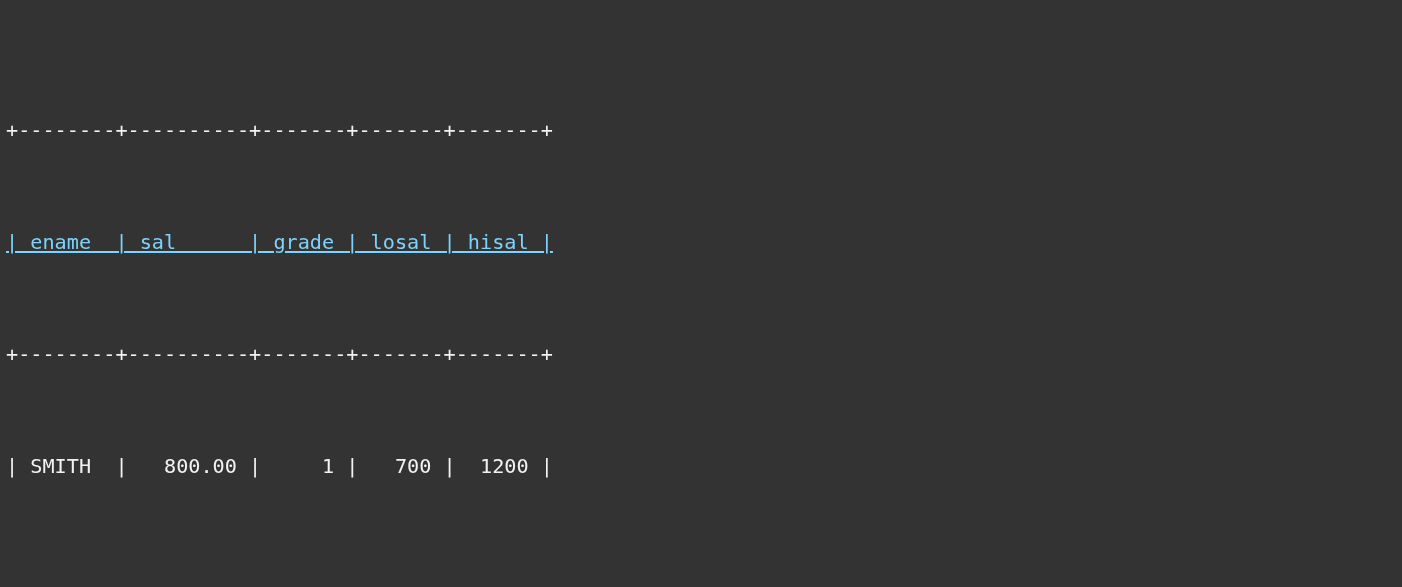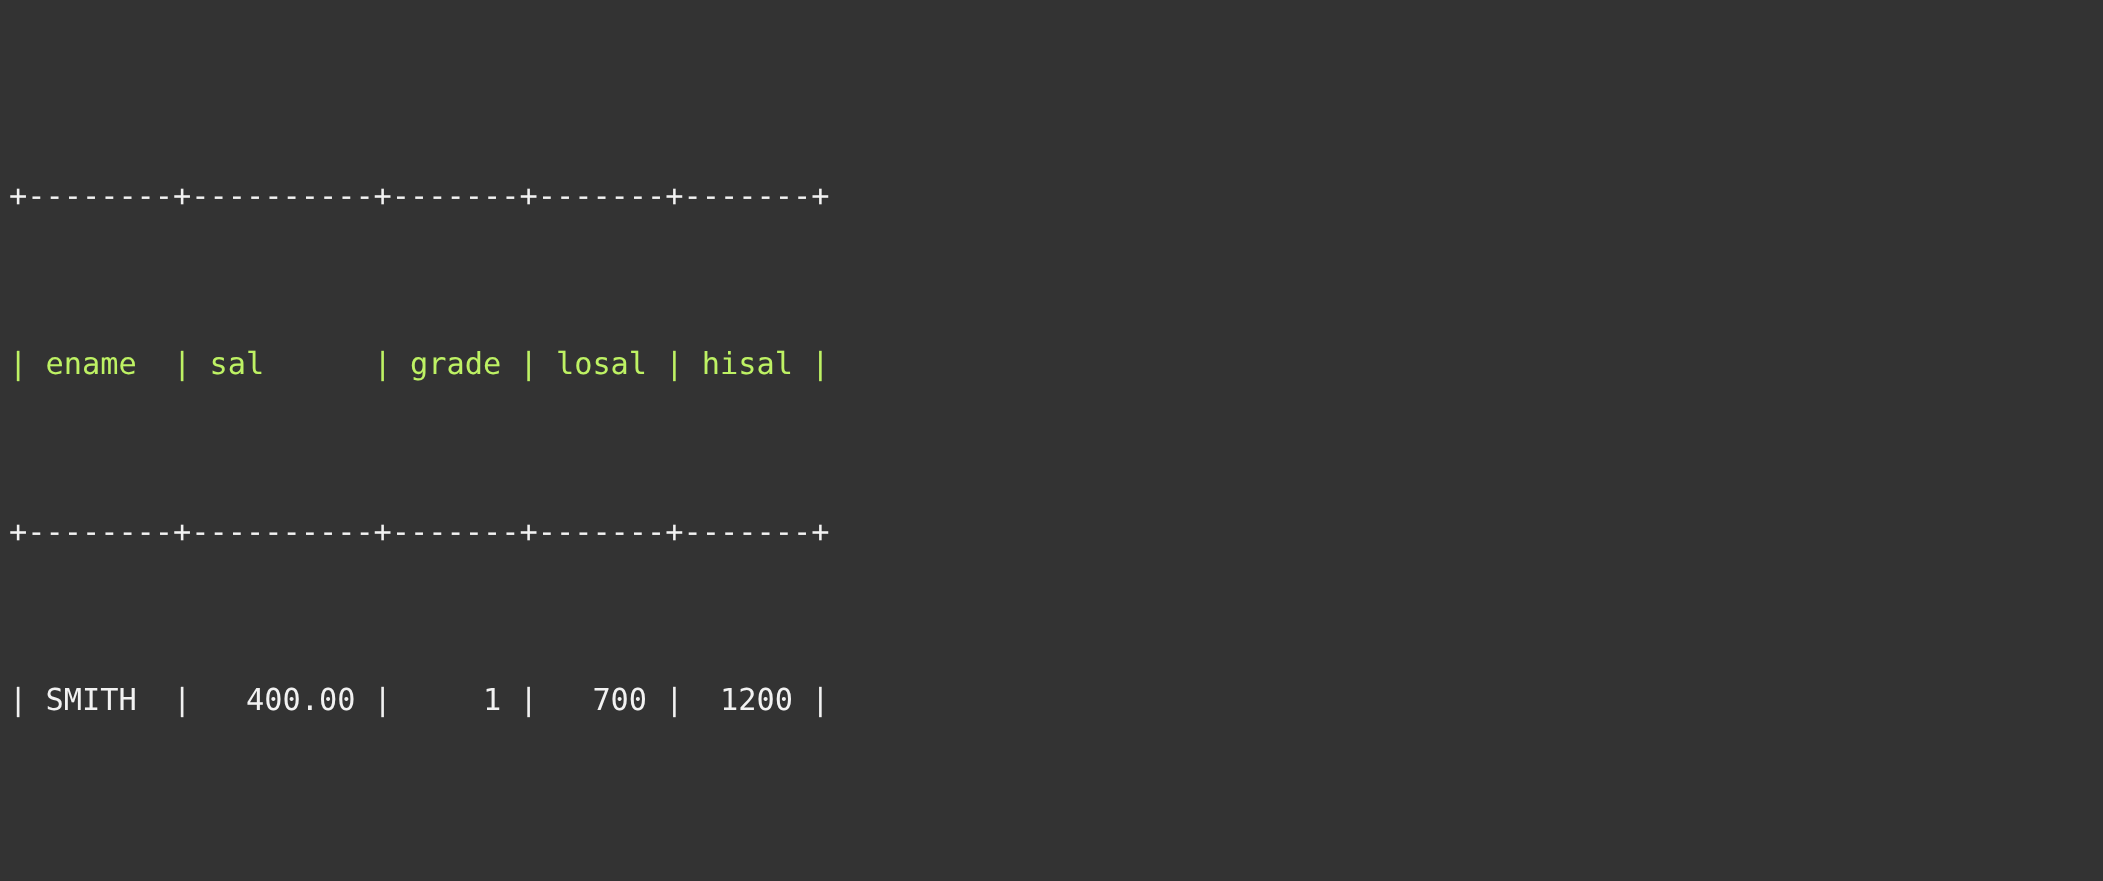--- a/index.html
+++ b/index.html
@@ -22,36 +22,36 @@
     white-space: pre;
     font-family: "DejaVu Sans Mono", "Liberation Mono", monospace;
   }
   .line {
     white-space: pre;
     height: 28px;
     font-family: "DejaVu Sans Mono", "Liberation Mono", monospace;
   }
   .prompt-line { color: #f2f2f2; }
   .rule-line   { color: #f2f2f2; }
-  .header-line { color: #bef264; }
+  .header-line { color: #7dd3fc; text-decoration: underline; }
   .data-line   { color: #f2f2f2; }
 </style>
 </head>
 <body>
 
 <div id="terminal">
 
 
   <div class="line rule-line">+--------+----------+-------+-------+-------+</div>
 
   <div class="line header-line">| ename  | sal      | grade | losal | hisal |</div>
 
   <div class="line rule-line">+--------+----------+-------+-------+-------+</div>
 
-  <div class="line data-line">| SMITH  |   400.00 |     1 |   700 |  1200 |</div>
+  <div class="line data-line">| SMITH  |   800.00 |     1 |   700 |  1200 |</div>
   
   
   
   
   
   
   
   
   
   

